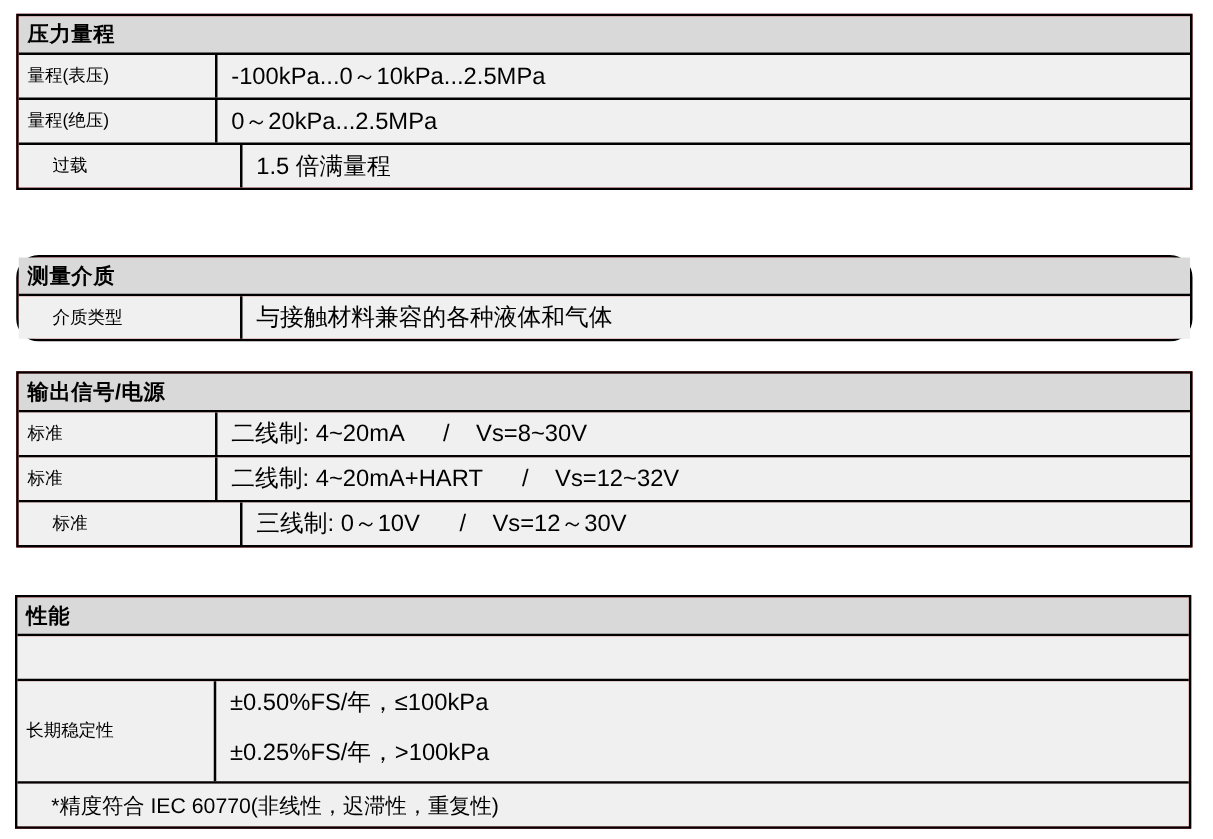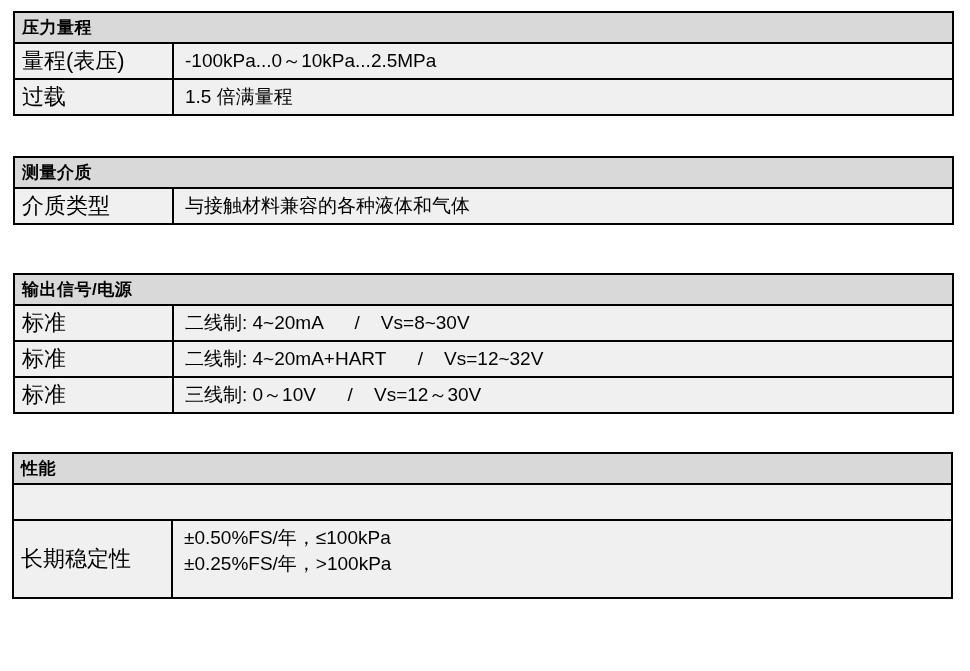--- a/index.html
+++ b/index.html
@@ -16,66 +16,67 @@
       height: 671px;
       position: relative;
     }
     .spec-table {
       width: 941px;
       margin-left: 13px;
       border: 2px solid #000000;
       background: #ef4444;
     }
     .spec-table.t1 { margin-top: 11px; }
-    .spec-table.t2 { margin-top: 40px; }
-    .spec-table.t3 { margin-top: 48px; text-align: center; }
+    .spec-table.t2 { margin-top: 52px; border-radius: 18px; }
+    .spec-table.t3 { margin-top: 24px; text-align: center; }
     .spec-table.t4 { margin-top: 38px; margin-left: 12px; }
     .t-header {
       height: 31px;
       background: #d9d9d9;
       border-bottom: 2px solid #000000;
       display: flex;
       align-items: center;
       padding-left: 7px;
       font-size: 17px;
       font-weight: 700;
       letter-spacing: 0.5px;
     }
     .t-row {
       display: flex;
       border-bottom: 2px solid #000000;
       min-height: 36px;
       background: #f0f0f0;
     }
-    .t-row:last-child { border-bottom: none; min-height: 34px; }
+    .t-row:last-child { border-bottom: none; min-height: 34px; padding-left: 20px; }
     .t-row--tall { min-height: 73px; }
     .t-label {
       width: 159px;
       flex: 0 0 159px;
       border-right: 2px solid #000000;
       display: flex;
       align-items: center;
       padding-left: 7px;
-      font-size: 22px;
+      font-size: 14px;
       white-space: pre-wrap;
     }
     .t-value {
       flex: 1;
       display: flex;
       align-items: center;
       padding-left: 11px;
       font-size: 19px;
       white-space: pre-wrap;
     }
     .t-value--multi {
       flex-direction: column;
       align-items: flex-start;
       justify-content: center;
+      gap: 14px;
       padding-top: 4px;
-      padding-bottom: 20px;
+      padding-bottom: 10px;
     }
     .t-footnote {
       flex: 1;
       display: flex;
       align-items: center;
       padding-left: 7px;
       font-size: 17px;
       white-space: pre-wrap;
     }
   </style>
@@ -84,20 +85,24 @@
 
 <div class="page">
 
   <section class="spec-table t1">
     <div class="t-header">
       <span>压力量程</span>
     </div>
     <div class="t-row">
       <div class="t-label">量程(表压)</div>
       <div class="t-value">-100kPa...0～10kPa...2.5MPa</div>
+    </div>
+    <div class="t-row">
+      <div class="t-label">量程(绝压)</div>
+      <div class="t-value">0～20kPa...2.5MPa</div>
     </div>
     <div class="t-row">
       <div class="t-label">过载</div>
       <div class="t-value">1.5 倍满量程</div>
     </div>
   </section>
 
   <section class="spec-table t2">
     <div class="t-header">
       <span>测量介质</span>
@@ -132,15 +137,18 @@
     </div>
     <div class="t-row">
     </div>
     <div class="t-row t-row--tall">
       <div class="t-label">长期稳定性</div>
       <div class="t-value t-value--multi">
         <div>±0.50%FS/年，≤100kPa</div>
         <div>±0.25%FS/年，&gt;100kPa</div>
       </div>
     </div>
+    <div class="t-row">
+      <div class="t-footnote">*精度符合 IEC 60770(非线性，迟滞性，重复性)</div>
+    </div>
   </section>
 
 </div>
 
 </body></html>

